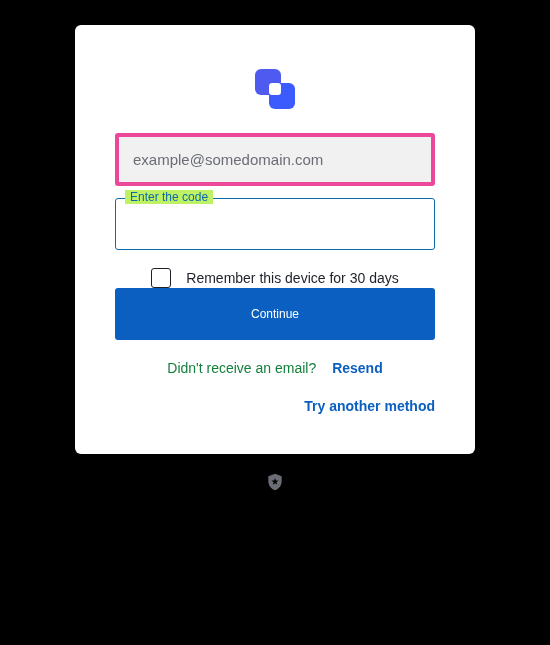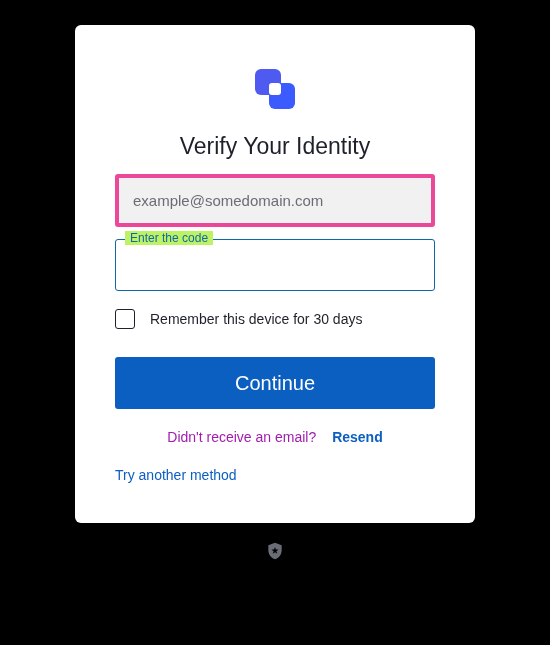--- a/index.html
+++ b/index.html
@@ -72,21 +72,21 @@
       border: 1px solid #0d6aa8;
       border-radius: 3px;
       padding: 0 14px;
       font-size: 16px;
       outline: none;
     }
     .remember-row {
       display: flex;
       align-items: center;
       gap: 15px;
-      margin-bottom: 28px;
+      justify-content: center;
     }
     .checkbox {
       width: 20px;
       height: 20px;
       border: 1.5px solid #1e212a;
       border-radius: 3px;
       background: #fff;
       cursor: pointer;
       flex-shrink: 0;
     }
@@ -94,64 +94,63 @@
       font-size: 14px;
       color: #1e212a;
     }
     .continue-btn {
       width: 100%;
       height: 52px;
       background: #0b5fc0;
       color: #fff;
       border: none;
       border-radius: 3px;
-      font-size: 20px;
+      font-size: 12px;
       cursor: pointer;
       margin-bottom: 20px;
     }
     .resend-row {
       text-align: center;
       font-size: 14px;
       margin-bottom: 22px;
     }
     .resend-text {
-      color: #a21caf;
+      color: #15803d;
     }
     .resend-link {
       color: #0b5fc0;
       font-weight: 700;
       cursor: pointer;
       margin-left: 12px;
       text-align: right;
     }
     .try-another {
-      text-align: left;
+      text-align: right;
       font-size: 14px;
       color: #0b5fc0;
-      font-weight: 400;
+      font-weight: 700;
       cursor: pointer;
     }
     .footer-badge {
       margin-top: 18px;
     }
   </style>
 </head>
 <body>
 
 <div class="card">
 
   <div class="logo-wrap">
     <svg width="48" height="40" viewBox="0 0 48 40">
       <rect x="4" y="0" width="26" height="26" rx="6" fill="#4f5bf0"></rect>
       <rect x="18" y="14" width="26" height="26" rx="6" fill="#3b5bff"></rect>
       <rect x="18" y="14" width="12" height="12" rx="3" fill="#ffffff"></rect>
     </svg>
   </div>
 
-  <h1 class="title">Verify Your Identity</h1>
 
 
   <div class="email-display">example@somedomain.com</div>
 
   <div class="code-field-wrap">
     <span class="code-label">Enter the code</span>
     <input type="text" class="code-input" value="" style="">
   </div>
 
   <div class="remember-row">

